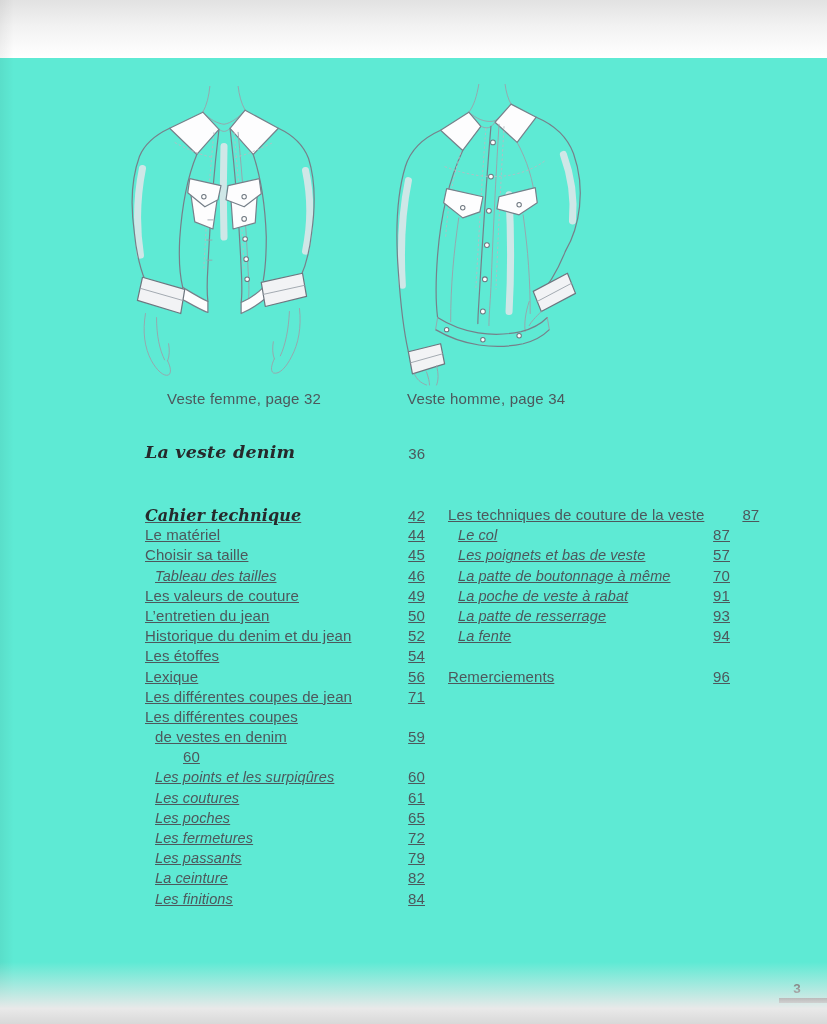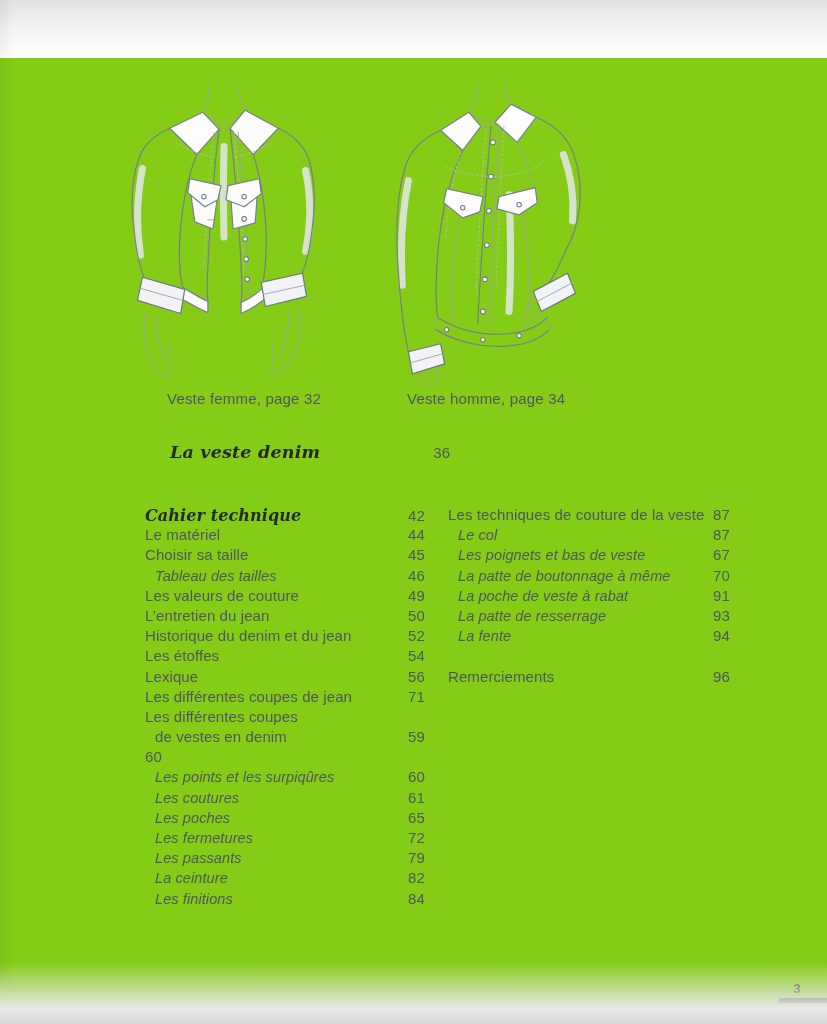--- a/index.html
+++ b/index.html
@@ -1,19 +1,19 @@
 <!DOCTYPE html>
 <html><head>
 <meta charset="utf-8">
 <style>
   * { margin:0; padding:0; box-sizing:border-box; }
   html,body { background:#ffffff; }
   .page {
     position:relative; width:827px; height:1024px;
-    background:#84cc16; overflow:hidden;
+    background:#5eead4; overflow:hidden;
     font-family:"Liberation Sans", sans-serif;
     color:#4d585c;
   }
   .scan-top {
     position:absolute; left:0; top:0; width:100%; height:58px;
     background:linear-gradient(180deg,#e2e2e2 0%, #f2f2f2 45%, #ffffff 100%);
     pointer-events:none;
   }
   .scan-bottom {
     position:absolute; left:0; bottom:0; width:100%; height:62px;
@@ -34,33 +34,33 @@
   }
   .caption-femme { left:167px; }
   .caption-homme { left:407px; }
   .script {
     font-family:"DejaVu Serif", serif;
     font-style:italic; font-weight:bold;
     color:#26292b; letter-spacing:0.2px;
   }
   .heading-row {
     position:absolute; left:145px; top:442px; width:280px;
-    display:flex; justify-content:space-between; align-items:center;margin-left:25px;
+    display:flex; justify-content:space-between; align-items:flex-end;
   }
   .heading-row .script { font-size:17.5px; }
   .heading-row .num { font-size:15px; color:#4d585c; }
-  .toc-col { position:absolute; top:506px; }
+  .toc-col { position:absolute; top:506px;text-decoration:underline; }
   .toc-left  { left:145px; width:280px; }
   .toc-right { left:448px; width:282px;text-align:center; }
   .row {
     display:flex; justify-content:space-between; align-items:baseline;
     height:20.2px; font-size:15px; letter-spacing:0.1px;
   }
   .row .lbl { white-space:nowrap; }
-  .row .num { font-style:normal; font-size:15px; }
+  .row .num { font-style:normal; font-size:15px;margin-left:38px; }
   .row.script-row .lbl { font-family:"DejaVu Serif", serif; font-style:italic; font-weight:bold; font-size:16px; color:#26292b; }
   .row.sub .lbl { font-style:italic; font-size:14.5px; padding-left:10px; }
   .row.cont .lbl { padding-left:10px; }
   .spacer { height:20.2px; }
   .footer-num {
     position:absolute; left:776px; top:981px; width:42px;
     text-align:center; font-size:13.5px; font-weight:bold; color:#2b2b2b;
   }
   .footer-bar {
     position:absolute; left:779px; right:0; top:998px; height:4.5px;
@@ -263,21 +263,21 @@
     <div class="row">
         <span class="lbl">Les techniques de couture de la veste</span>
         <span class="num">87</span>
       </div>
     <div class="row sub">
         <span class="lbl">Le col</span>
         <span class="num">87</span>
       </div>
     <div class="row sub">
         <span class="lbl">Les poignets et bas de veste</span>
-        <span class="num">67</span>
+        <span class="num">57</span>
       </div>
     <div class="row sub">
         <span class="lbl">La patte de boutonnage à même</span>
         <span class="num">70</span>
       </div>
     <div class="row sub">
         <span class="lbl">La poche de veste à rabat</span>
         <span class="num">91</span>
       </div>
     <div class="row sub">

